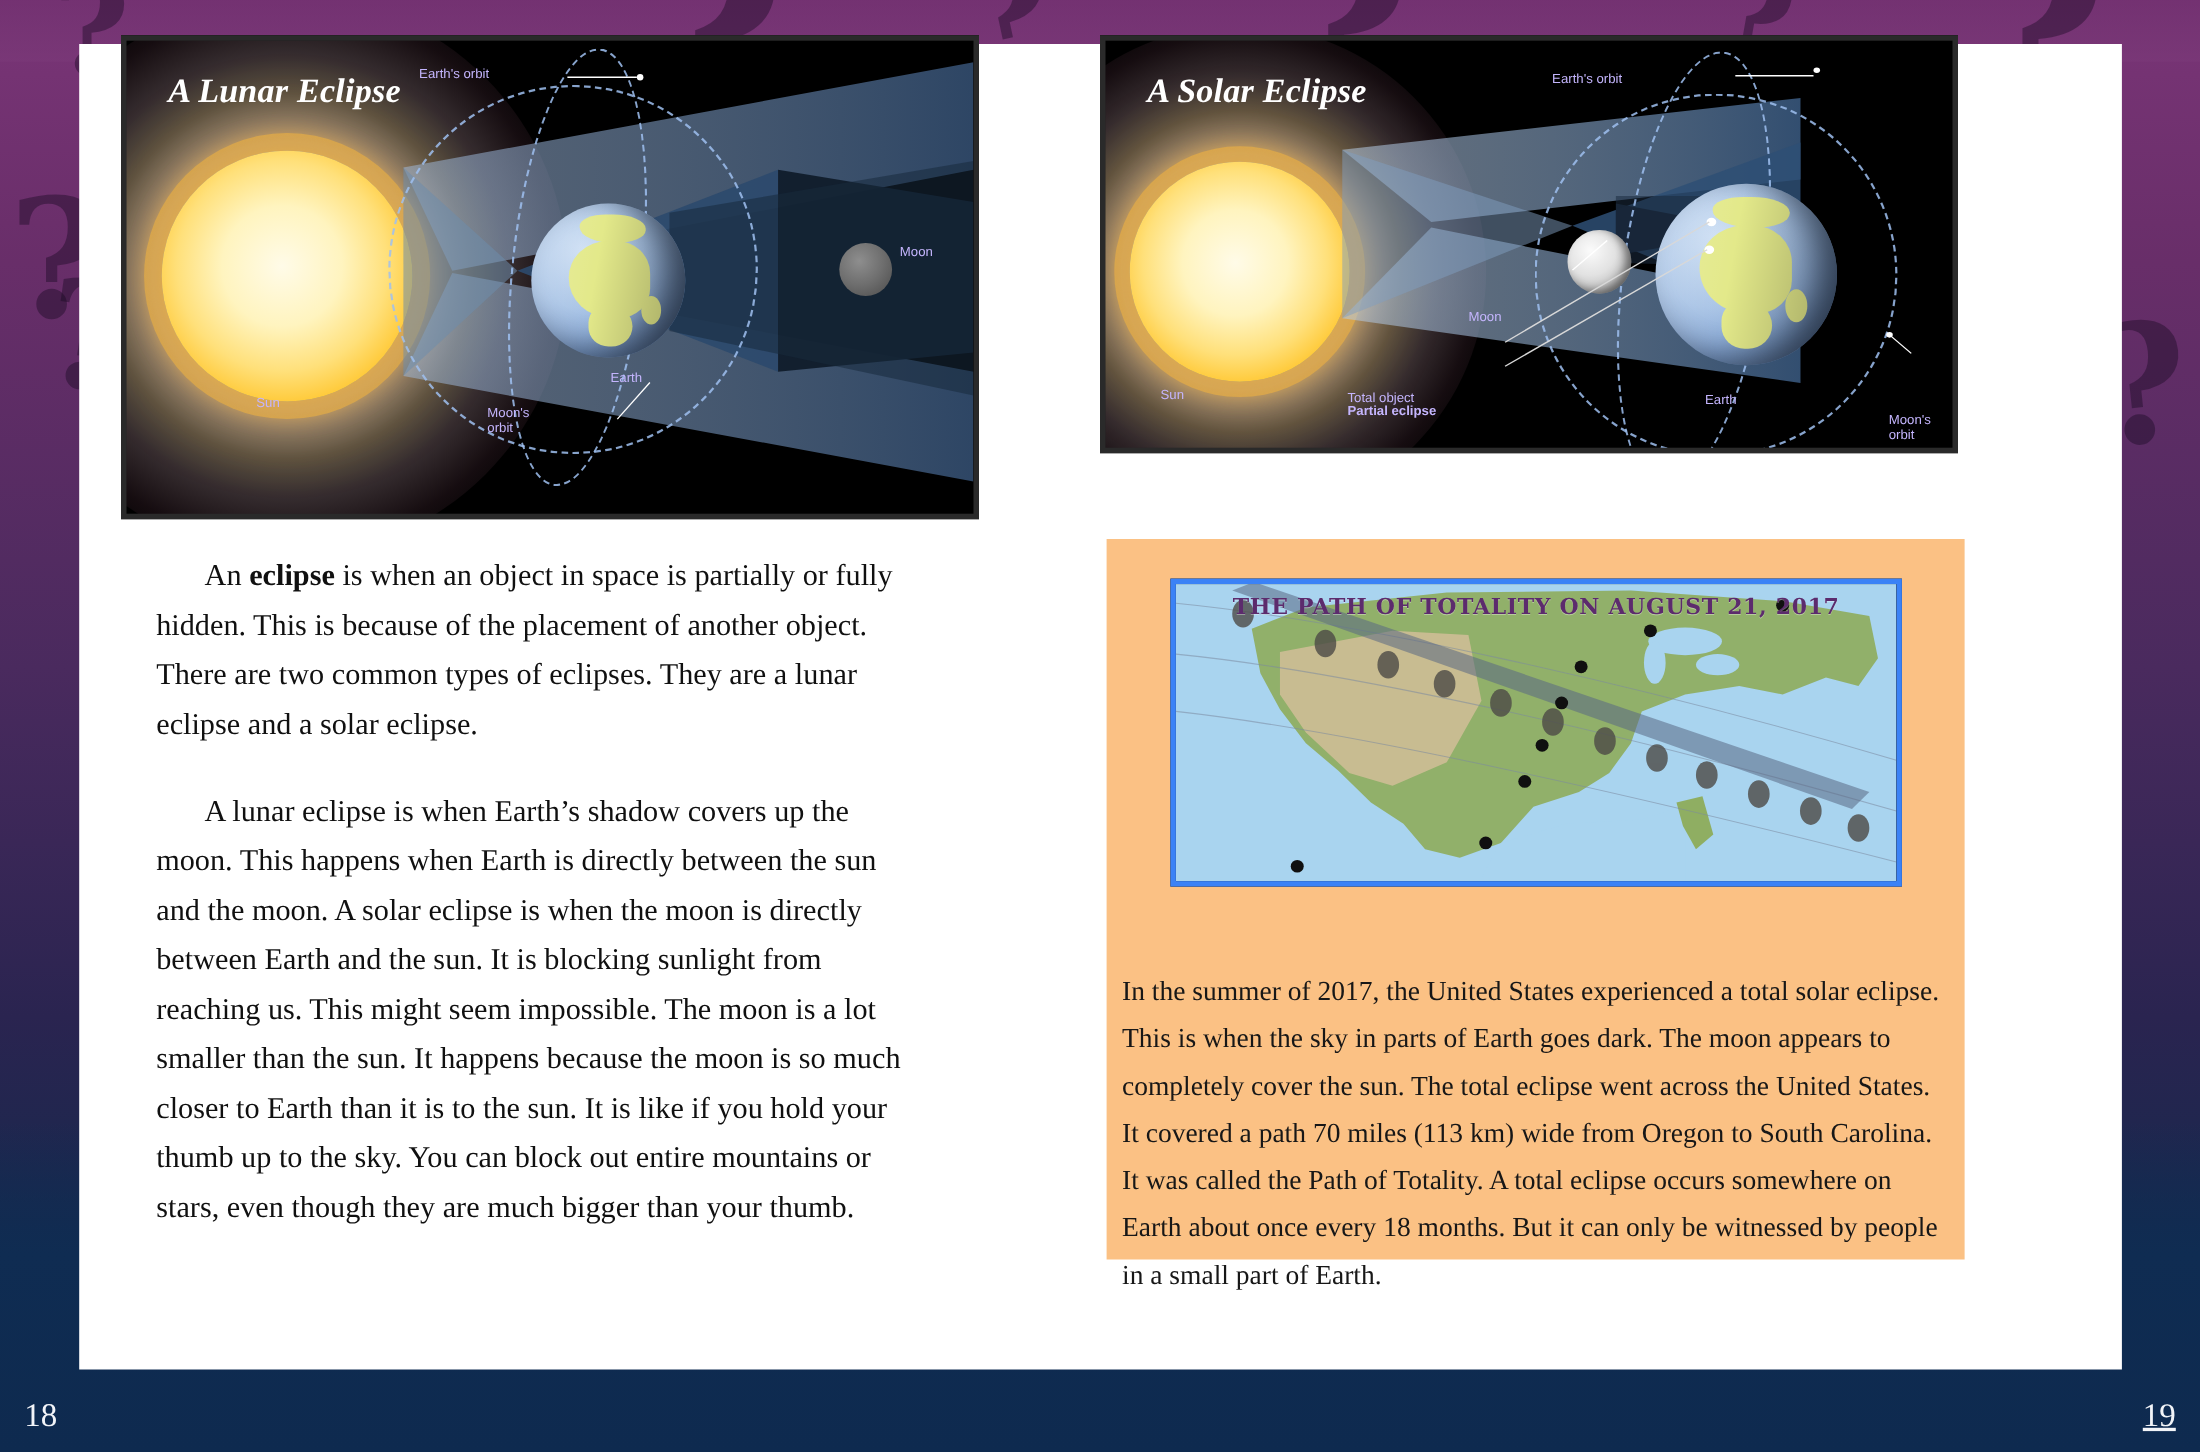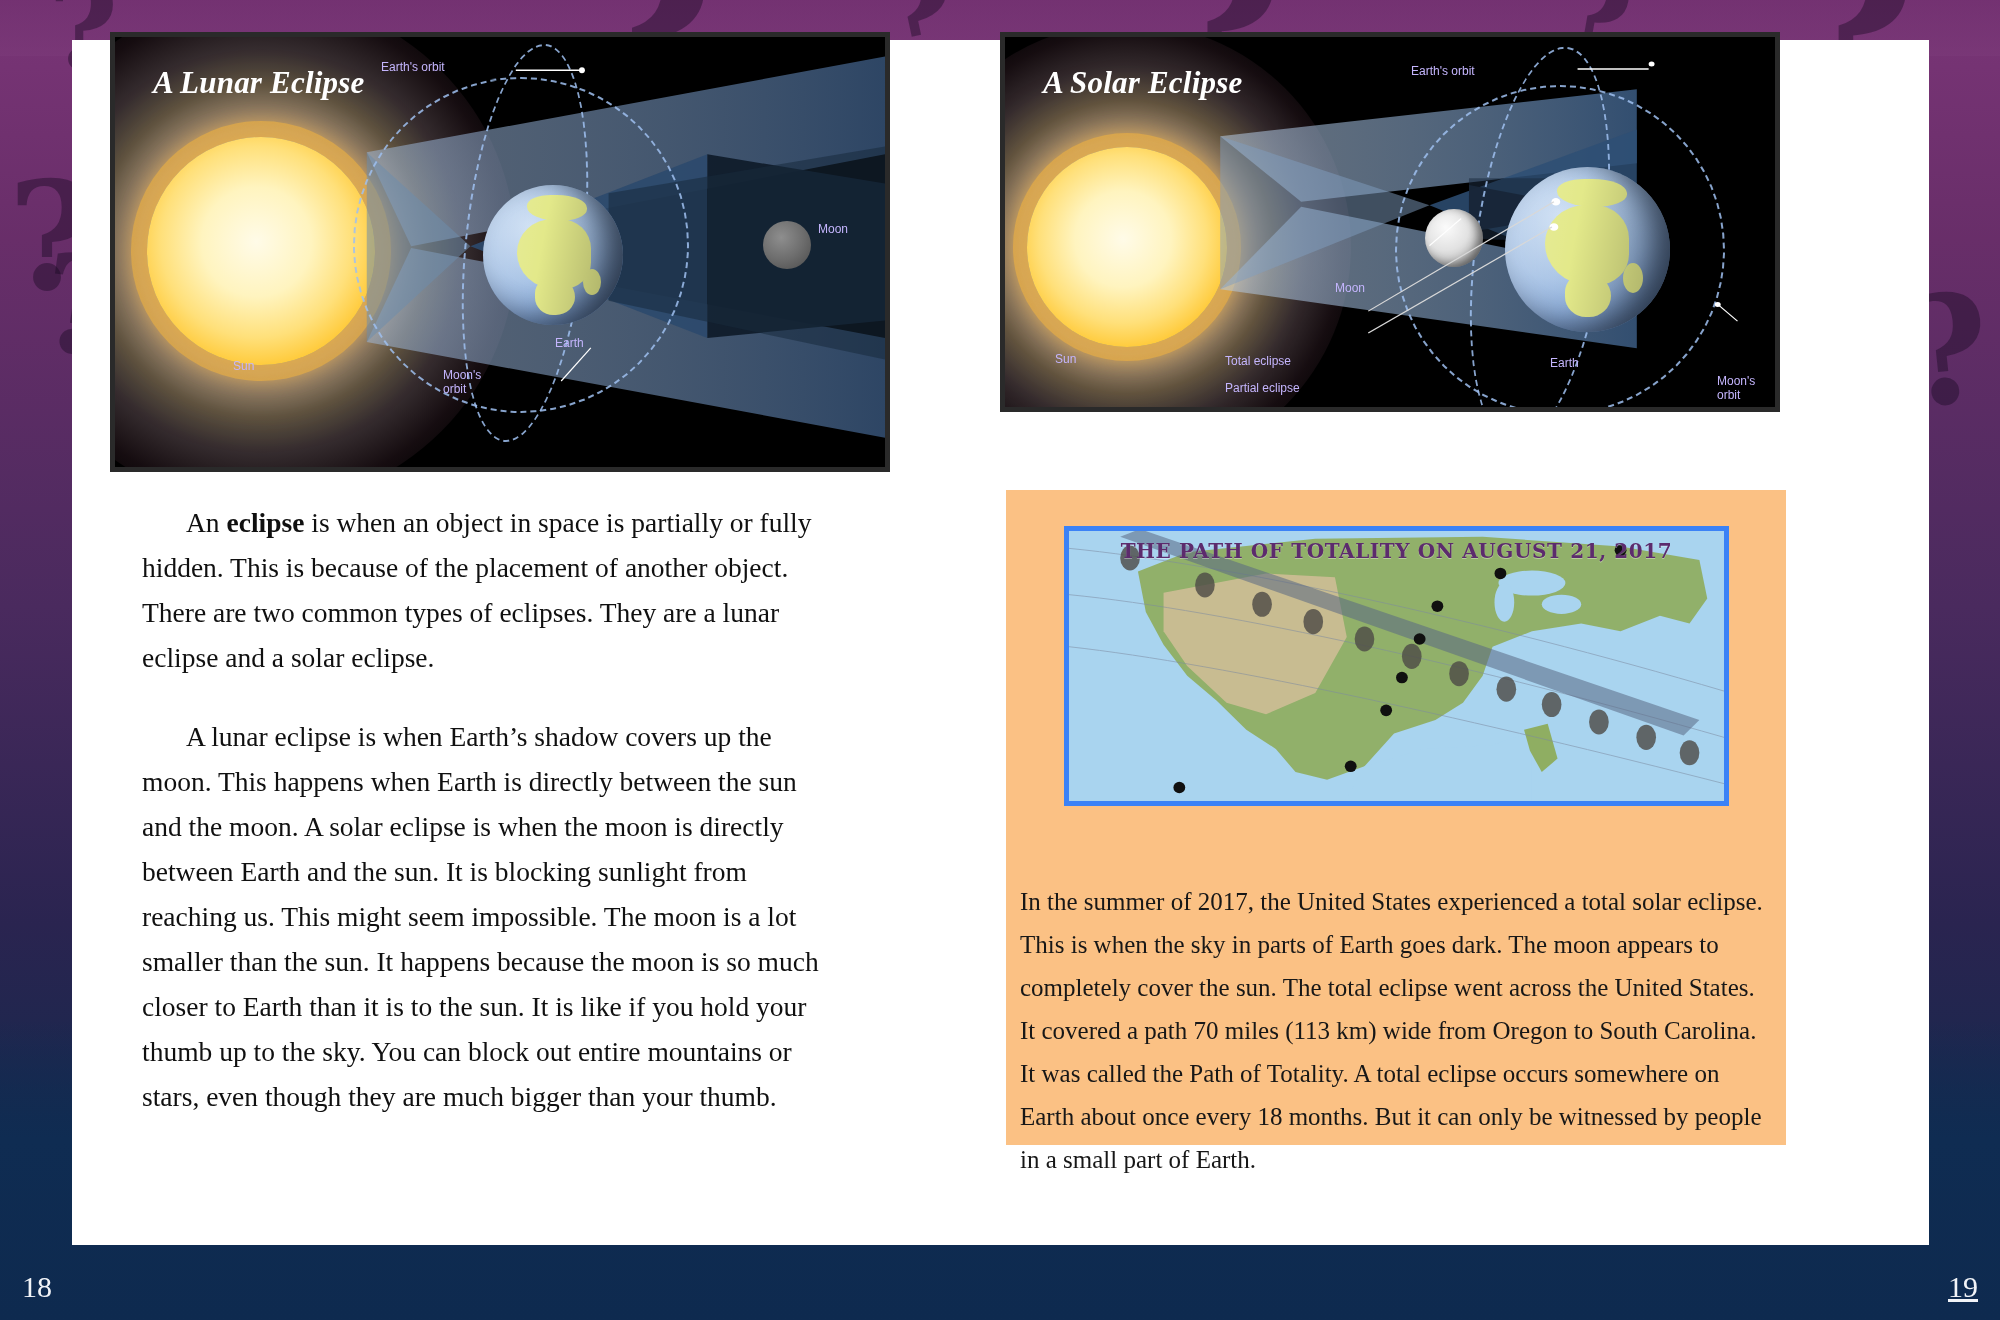--- a/index.html
+++ b/index.html
@@ -317,22 +317,22 @@
         <circle cx="556" cy="226" r="4.5" fill="#ffffff"></circle>
         <line x1="368" y1="326" x2="556" y2="196" stroke="#d8d8d8" stroke-width="1.4"></line>
         <line x1="368" y1="352" x2="554" y2="226" stroke="#d8d8d8" stroke-width="1.4"></line>
         <circle cx="722" cy="318" r="3" fill="#ffffff"></circle>
         <line x1="722" y1="318" x2="742" y2="338" stroke="#ffffff" stroke-width="1.2"></line>
       </svg>
 
       <div class="diagram-title">A Solar Eclipse</div>
       <div class="lbl" style="left:406px; top:28px;">Earth's orbit</div>
       <div class="lbl" style="left:330px; top:245px;">Moon</div>
-      <div class="lbl" style="left:220px; top:318px;">Total eclipse</div>
-      <div class="lbl" style="left:220px; top:345px;">Partial eclipse</div>
+      <div class="lbl" style="left:220px; top:318px;">Total object</div>
+      <div class="lbl" style="left:220px; top:330px;font-weight:bold;">Partial eclipse</div>
       <div class="lbl" style="left:545px; top:320px;">Earth</div>
       <div class="lbl" style="left:50px;  top:316px;">Sun</div>
       <div class="lbl" style="left:712px; top:338px;">Moon's
 orbit</div>
     </div>
 
     <div id="totality-box">
 
       <div id="map-frame">
         <div id="map-sky"></div>

